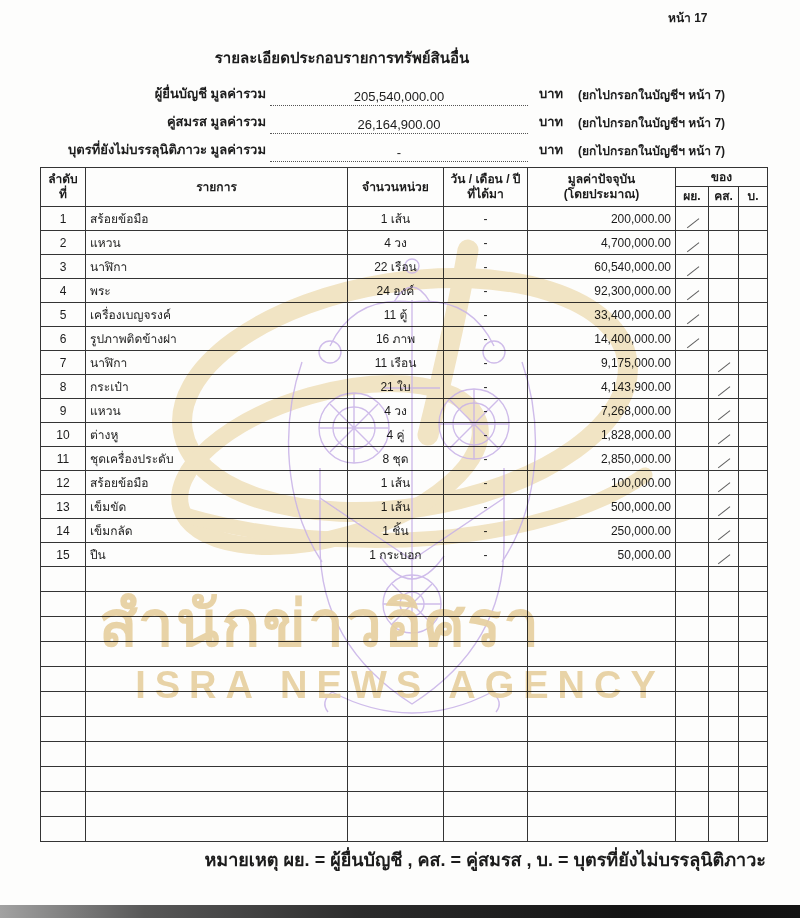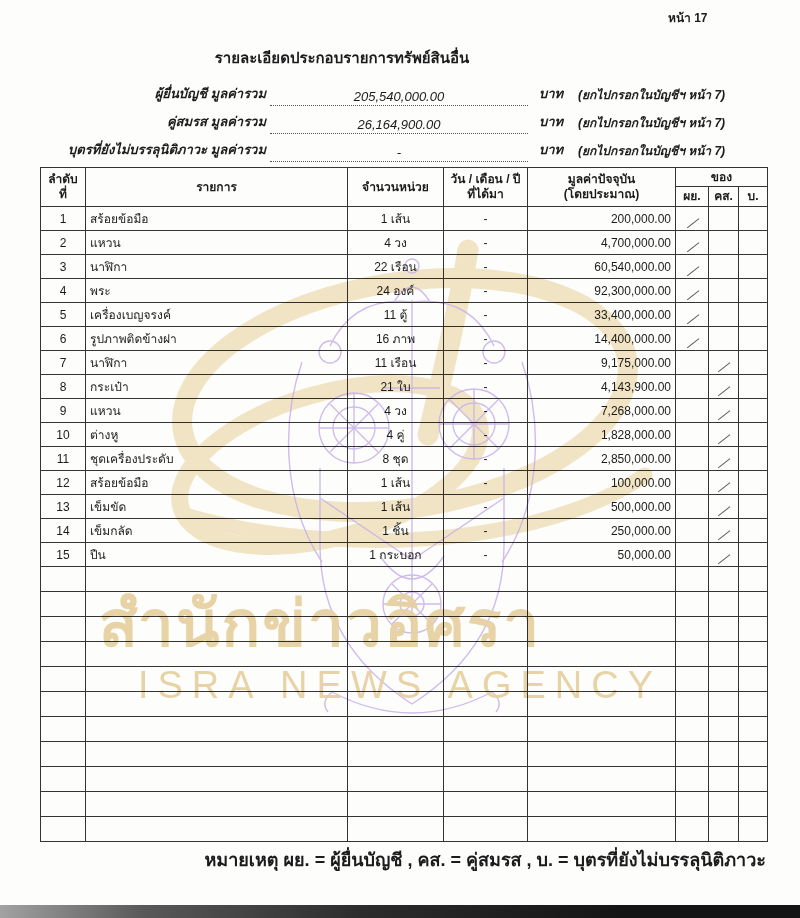--- a/index.html
+++ b/index.html
@@ -4,21 +4,21 @@
 <style>
   html,body{margin:0;padding:0;}
   body{
     width:800px;height:918px;position:relative;overflow:hidden;
     background:#fdfdfc;color:#1b1b1b;
     font-family:"Liberation Sans","DejaVu Sans",sans-serif;
   }
   .page-number{position:absolute;top:8px;left:668px;font-size:12px;font-weight:700;}
   .doc-title{position:absolute;top:46px;left:0;width:684px;text-align:center;font-size:15px;font-weight:700;}
   .summary{position:absolute;top:78px;left:28px;width:744px;}
-  .summary-line{display:flex;align-items:flex-end;height:28px;font-size:13px;font-style:italic;}
+  .summary-line{display:flex;align-items:flex-end;height:28px;font-size:13px;}
   .summary-label{width:238px;text-align:right;font-weight:700;padding-bottom:2px;white-space:nowrap;}
   .summary-value{width:258px;margin-left:4px;text-align:center;border-bottom:1.6px dotted #555;
     font-size:13px;padding-bottom:0;line-height:17px;}
   .baht{width:46px;text-align:center;font-weight:700;padding-bottom:2px;}
   .carry-note{flex:1;font-size:12px;font-weight:700;padding-bottom:2px;padding-left:4px;white-space:nowrap;}
   table.assets{
     position:absolute;left:40px;top:167px;width:727px;
     border-collapse:collapse;table-layout:fixed;font-size:12px;
   }
   table.assets th,table.assets td{
@@ -39,21 +39,21 @@
     transform:rotate(-38deg) translateY(1px);
   }
   .footnote{position:absolute;top:845px;left:0;width:766px;text-align:right;
     font-size:18px;font-weight:700;}
   .watermark{position:absolute;left:0;top:0;width:800px;height:918px;
     pointer-events:none;mix-blend-mode:multiply;}
   .wm-svg{position:absolute;left:0;top:0;}
   .wm-thai{position:absolute;top:592px;left:0;width:640px;text-align:center;
     font-size:64px;font-weight:700;letter-spacing:2px;line-height:64px;color:#e9d2a2;opacity:.92;}
   .wm-latin{position:absolute;top:664px;left:0;width:800px;text-align:center;
-    font-size:38px;font-weight:400;letter-spacing:9px;line-height:42px;color:#e9d2a2;opacity:.92;}
+    font-size:38px;font-weight:700;letter-spacing:9px;line-height:42px;color:#e9d2a2;opacity:.92;}
   .scan-edge{position:absolute;left:0;bottom:0;width:800px;height:13px;
     background:linear-gradient(90deg,#9a9a9a 0%,#4a4a4a 18%,#1a1a1a 45%,#000 78%,#000 100%);opacity:.92;}
 </style>
 </head>
 <body>
 
 <div class="page-number">หน้า 17</div>
 <div class="doc-title">รายละเอียดประกอบรายการทรัพย์สินอื่น</div>
 
 <div class="summary">

